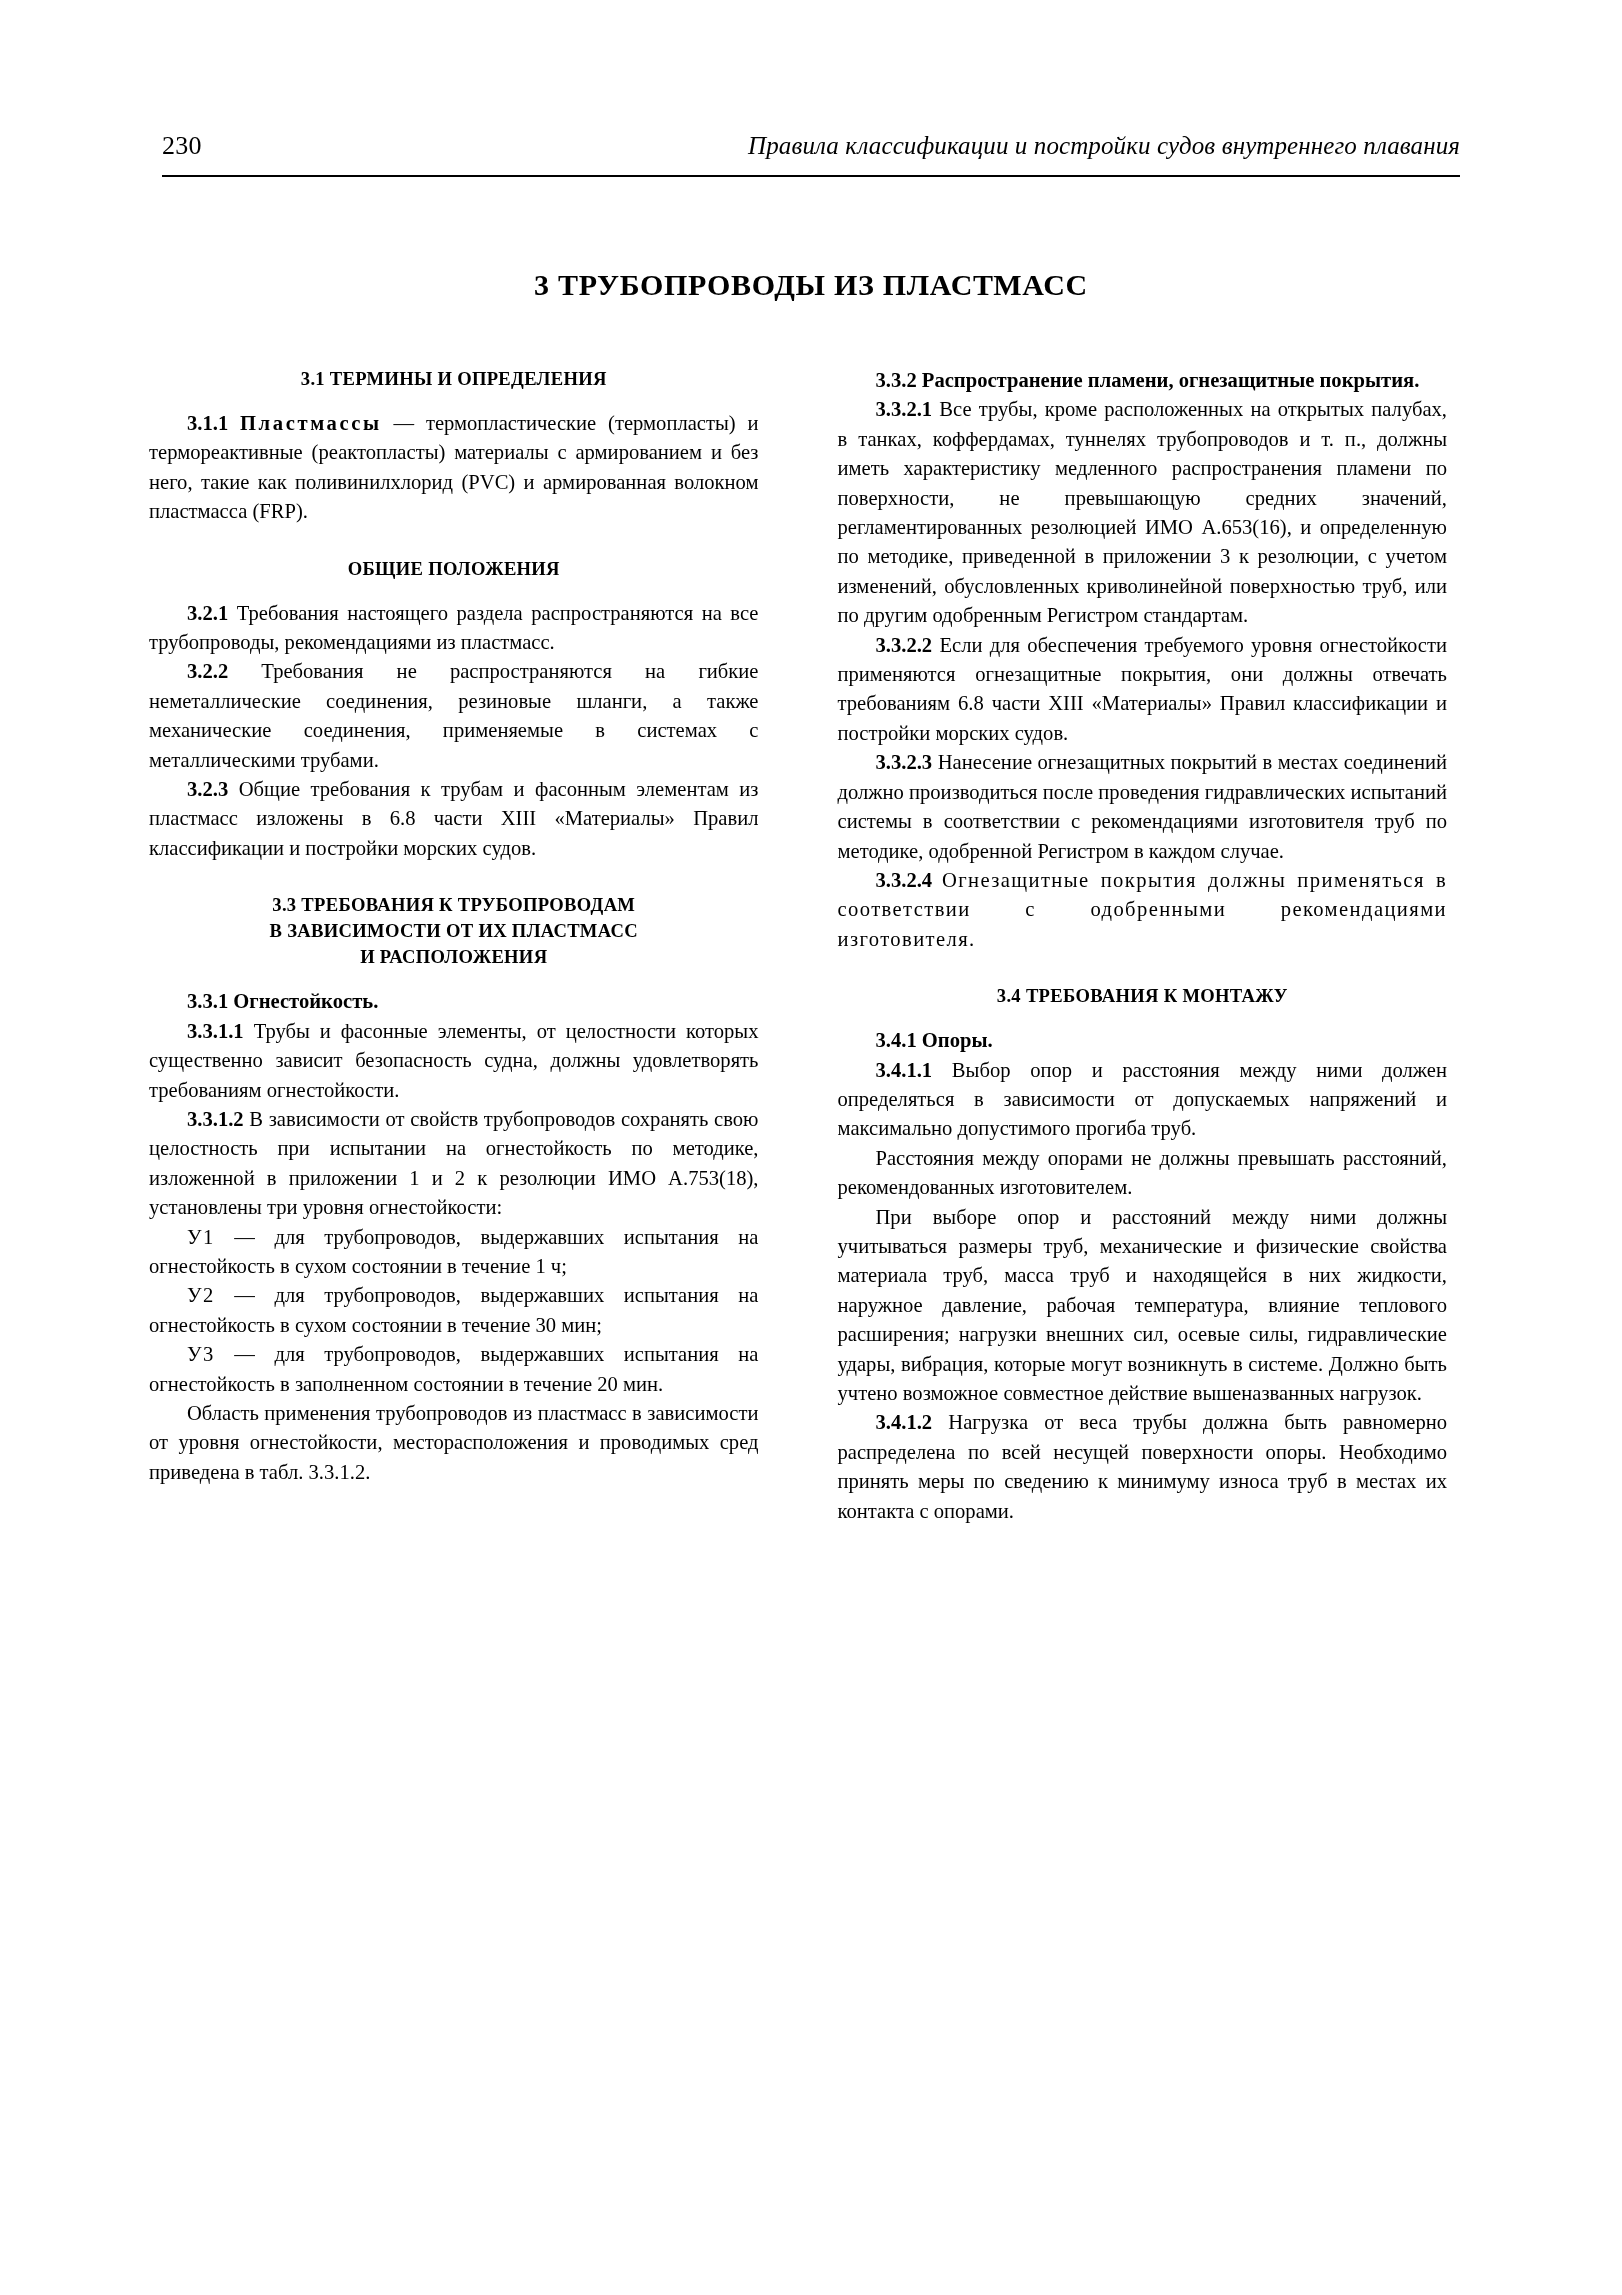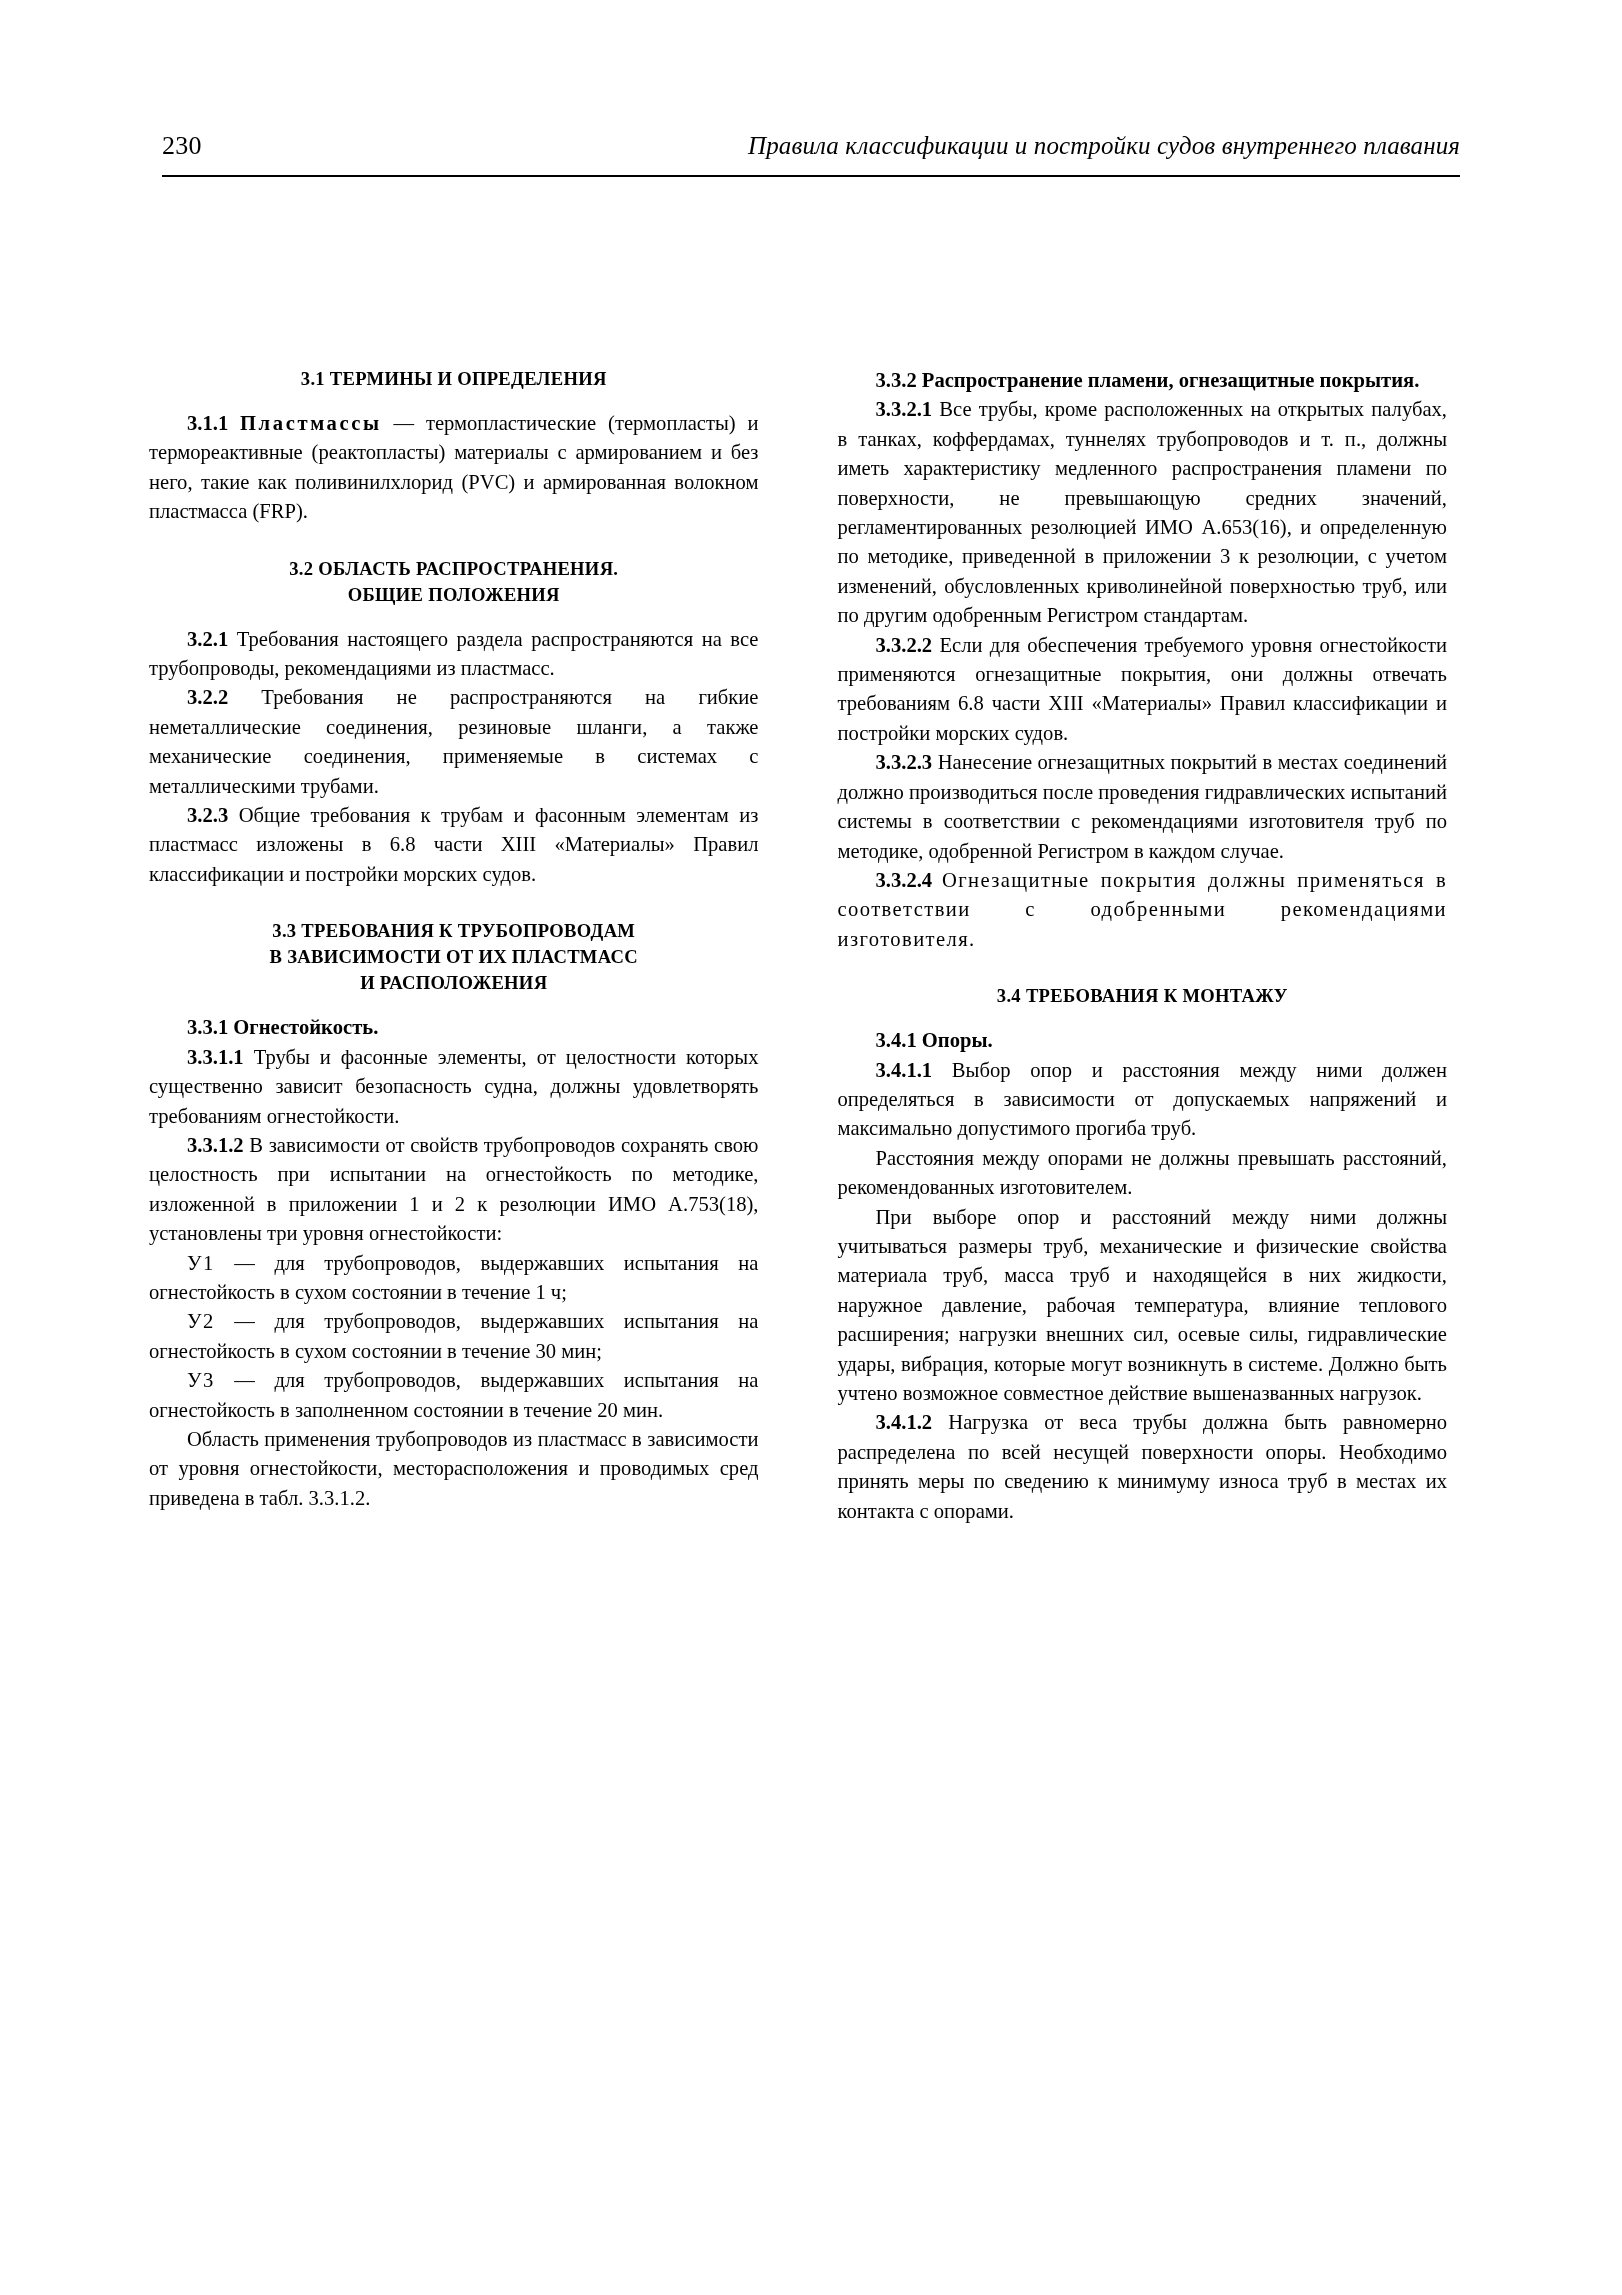--- a/index.html
+++ b/index.html
@@ -98,35 +98,35 @@
 <body>
 
 <div class="page">
 
   <div class="header">
     <div class="header-page-number">230</div>
     <div class="header-title">Правила классификации и постройки судов внутреннего плавания</div>
   </div>
   <div class="header-rule"></div>
 
+  <div class="doc-title">3 ТРУБОПРОВОДЫ ИЗ ПЛАСТМАСС</div>
 
   <div class="columns">
 
     <div class="col">
 
       <div class="sec-head first">3.1 ТЕРМИНЫ И ОПРЕДЕЛЕНИЯ</div>
 
       <p class="para">
         <span class="num">3.1.1</span>
         <span class="bold spaced">Пластмассы</span>
         <span>— термопластические (термопласты) и термореактивные (реактопласты) материалы с армированием и без него, такие как поливинилхлорид (PVC) и армированная волокном пластмасса (FRP).</span>
       </p>
 
       <div class="sec-head">
-        <div>3.2 ОБЛАСТЬ РАСПРОСТРАНЕНИЯ.</div>
         <div>ОБЩИЕ ПОЛОЖЕНИЯ</div>
       </div>
 
       <p class="para">
         <span class="num">3.2.1</span>
         <span>Требования настоящего раздела распространяются на все трубопроводы, рекомендациями из пластмасс.</span>
       </p>
 
       <p class="para">
         <span class="num">3.2.2</span>

